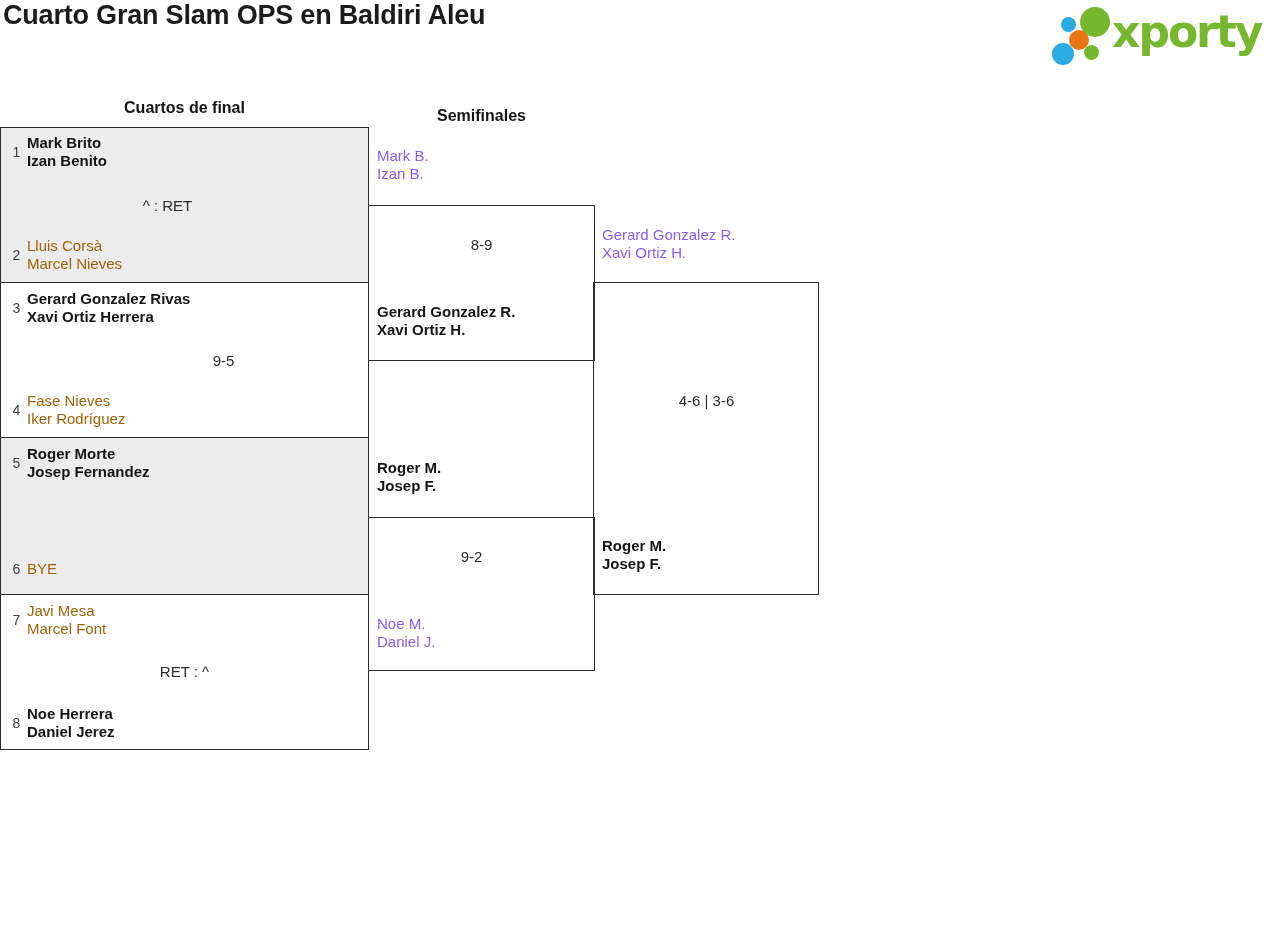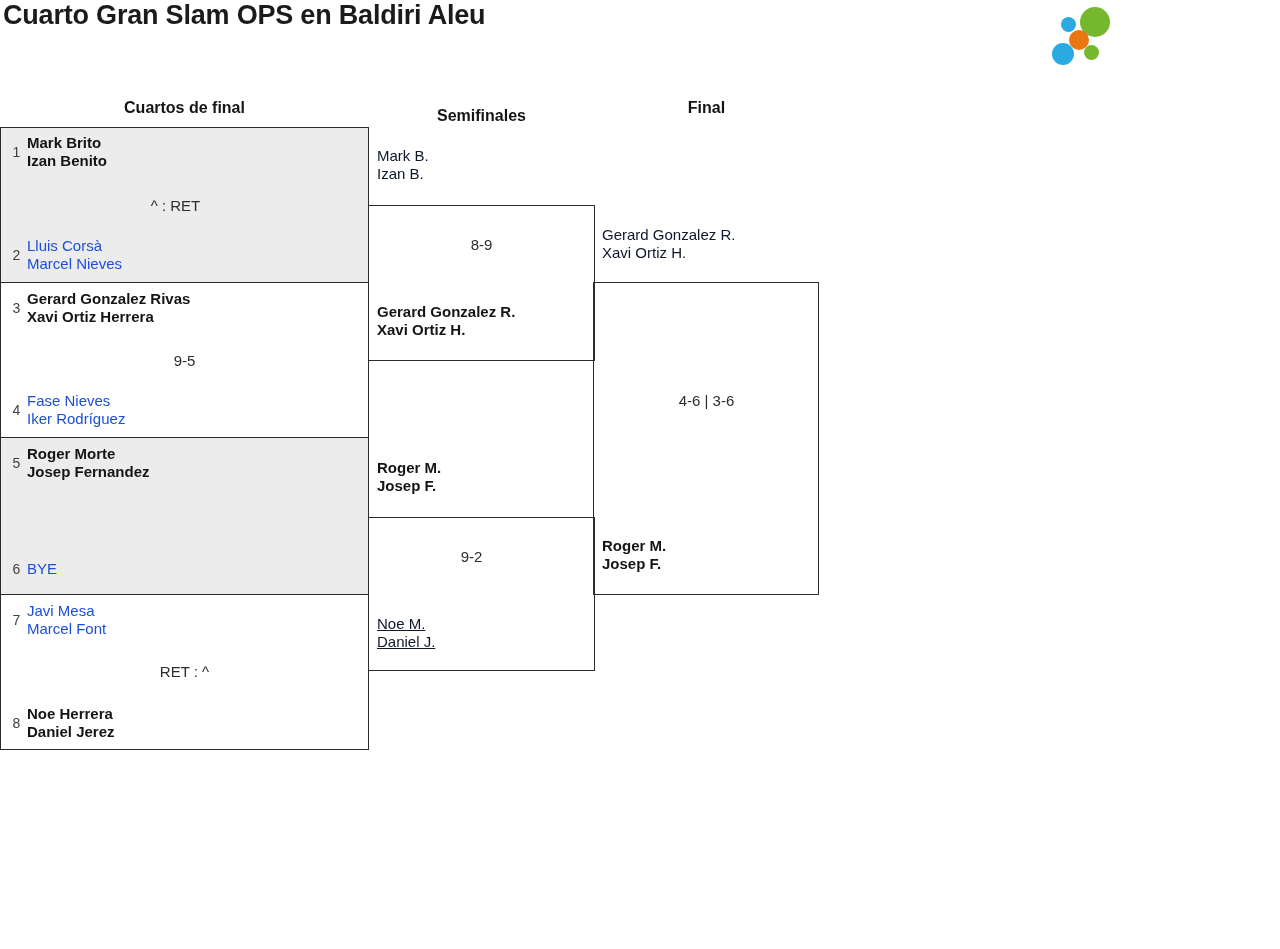--- a/index.html
+++ b/index.html
@@ -23,84 +23,84 @@
   .col-header{position:absolute;top:96px;height:24px;line-height:24px;text-align:center;
               font-size:16px;font-weight:600;color:#141414;}
 
   
   .box{position:absolute;border:1.5px solid #2b2b2b;box-sizing:border-box;background:transparent;}
   .shade{background:#ececec;}
 
   
   .row{position:absolute;left:6px;width:350px;height:36px;display:flex;align-items:center;}
   .seed{width:21px;text-align:center;font-size:14px;color:#3f3f3f;flex:0 0 21px;}
-  .names{font-size:15px;line-height:18px;color:#1d4ed8;font-weight:400;}
+  .names{font-size:15px;line-height:18px;color:#a16207;font-weight:400;}
   .winner{font-weight:700;color:#151515;}
 
   
-  .pair{position:absolute;font-size:15px;line-height:18px;color:#0f172a;font-weight:400;}
+  .pair{position:absolute;font-size:15px;line-height:18px;color:#8b5cf6;font-weight:400;}
   .pair.winner{font-weight:700;color:#151515;}
 
   
   .score{position:absolute;font-size:15px;line-height:18px;text-align:center;color:#2c2c2c;}
 </style>
 </head>
 <body>
 
 <div class="page">
 
   <div class="title">
     <div>Cuarto Gran Slam OPS en Baldiri Aleu</div>
   </div>
 
   <div class="logo">
     <div class="dot dot-blue" style="left:13px;top:17px;width:15px;height:15px;"></div>
     <div class="dot dot-green" style="left:32px;top:7px;width:30px;height:30px;"></div>
     <div class="dot dot-orange" style="left:21px;top:30px;width:20px;height:20px;"></div>
     <div class="dot dot-blue" style="left:4px;top:43px;width:22px;height:22px;"></div>
     <div class="dot dot-green" style="left:36px;top:45px;width:15px;height:15px;"></div>
+    <span class="logo-word">xporty</span>
   </div>
 
   <div class="col-header" style="left:0;width:369px;">Cuartos de final</div>
   <div class="col-header" style="left:369px;width:225px;margin-top:8px;">Semifinales</div>
-  <div class="col-header" style="left:594px;width:225px;">Final</div>
 
   <div class="box shade" style="left:0;top:127px;width:369px;height:156px;"></div>
   <div class="box" style="left:0;top:281.5px;width:369px;height:156.5px;"></div>
   <div class="box shade" style="left:0;top:436.5px;width:369px;height:158.5px;"></div>
   <div class="box" style="left:0;top:593.5px;width:369px;height:156.5px;"></div>
 
   <div class="box" style="left:367.5px;top:205px;width:227px;height:156px;"></div>
   <div class="box" style="left:367.5px;top:517px;width:227px;height:154px;"></div>
   <div class="box" style="left:593px;top:282px;width:226px;height:312.5px;"></div>
 
   <div class="row" style="top:134px;">
     <span class="seed">1</span>
     <div class="names winner">
       <div>Mark Brito</div>
       <div>Izan Benito</div>
     </div>
   </div>
-  <div class="score" style="left:16px;top:197px;width:319px;">^ : RET</div>
+  <div class="score" style="left:8px;top:197px;width:319px;">^ : RET</div>
   <div class="row" style="top:237px;">
     <span class="seed">2</span>
     <div class="names">
       <div>Lluis Corsà</div>
       <div>Marcel Nieves</div>
     </div>
   </div>
 
   <div class="row" style="top:290px;">
     <span class="seed">3</span>
     <div class="names winner">
       <div>Gerard Gonzalez Rivas</div>
       <div>Xavi Ortiz Herrera</div>
     </div>
   </div>
-  <div class="score" style="left:0;top:352px;width:369px;">9-5</div>
+  <div class="score" style="left:0;top:352px;width:369px;padding-left:39px;">9-5</div>
   <div class="row" style="top:392px;">
     <span class="seed">4</span>
     <div class="names">
       <div>Fase Nieves</div>
       <div>Iker Rodríguez</div>
     </div>
   </div>
 
   <div class="row" style="top:445px;">
     <span class="seed">5</span>
@@ -140,21 +140,21 @@
   <div class="pair winner" style="left:377px;top:303px;">
     <div>Gerard Gonzalez R.</div>
     <div>Xavi Ortiz H.</div>
   </div>
 
   <div class="pair winner" style="left:377px;top:459px;">
     <div>Roger M.</div>
     <div>Josep F.</div>
   </div>
   <div class="score" style="left:369px;top:548px;width:205px;">9-2</div>
-  <div class="pair" style="left:377px;top:615px;text-decoration:underline;">
+  <div class="pair" style="left:377px;top:615px;">
     <div>Noe M.</div>
     <div>Daniel J.</div>
   </div>
 
   <div class="pair" style="left:602px;top:226px;">
     <div>Gerard Gonzalez R.</div>
     <div>Xavi Ortiz H.</div>
   </div>
   <div class="score" style="left:594px;top:392px;width:225px;">4-6 | 3-6</div>
   <div class="pair winner" style="left:602px;top:537px;">

